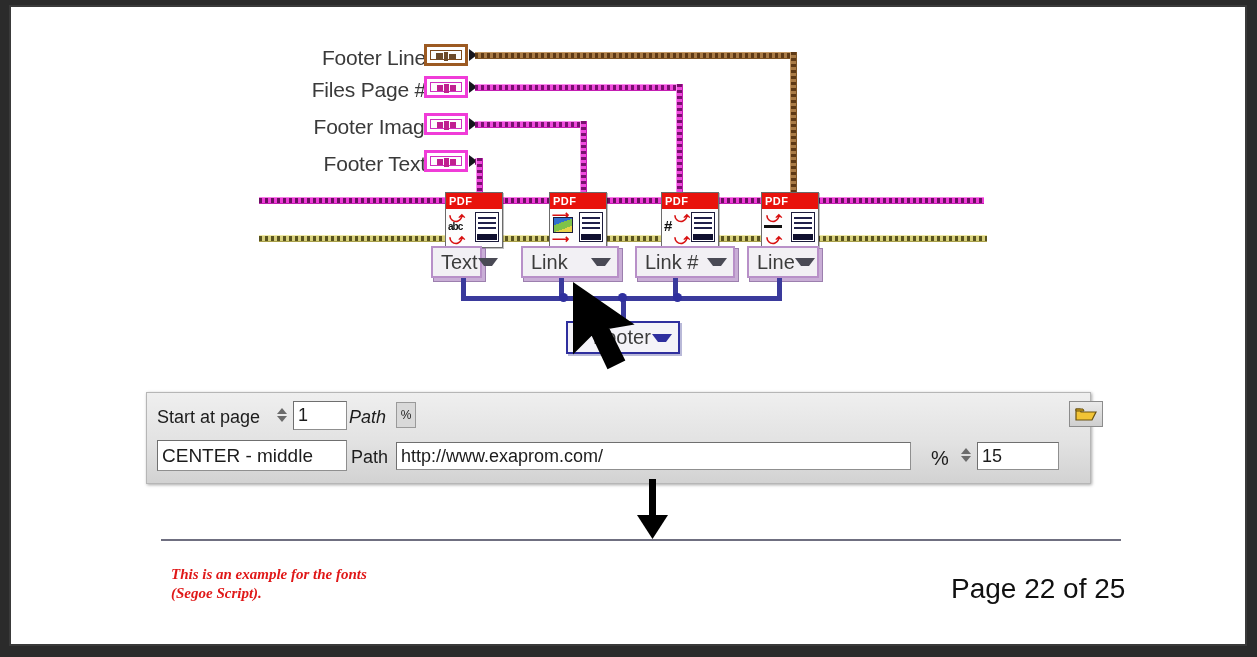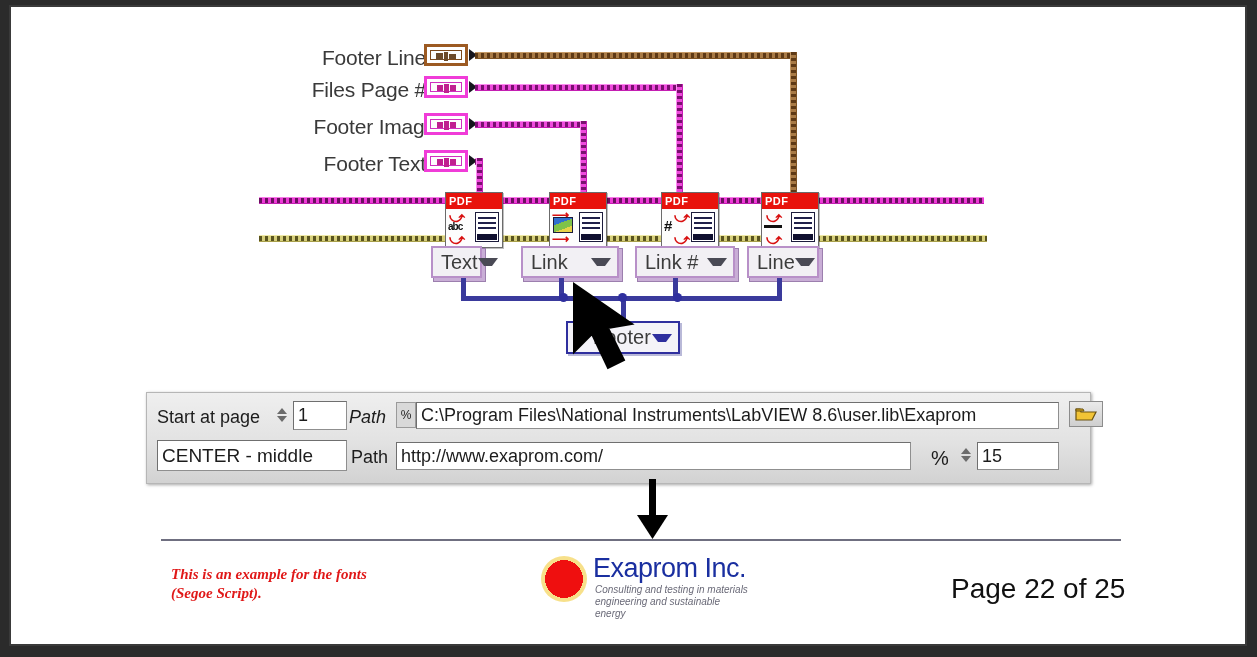--- a/index.html
+++ b/index.html
@@ -481,21 +481,20 @@
 
     <div class="p-label" style="left:10px;top:14px;">Start at page</div>
     <div class="spin" style="left:127px;top:7px;">
       <span class="up"></span>
       <span class="dn"></span>
     </div>
     <div class="p-field" style="left:146px;top:8px;width:54px;height:29px;">1</div>
 
     <div class="p-label" style="left:202px;top:14px;font-style:italic;">Path</div>
     <div class="path-badge" style="left:249px;top:9px;">%</div>
-    <div class="p-field" style="left:269px;top:9px;width:643px;height:27px;">C:\Program Files\National Instruments\LabVIEW 8.6\user.lib\Exaprom</div>
     <div class="folder-btn" style="left:922px;top:8px;">
       <svg width="22" height="16" viewBox="0 0 22 16">
         <path d="M1 3 L1 14 L17 14 L21 6 L6 6 L5 3 Z" fill="#f2c436" stroke="#6a5210" stroke-width="1.2"></path>
         <path d="M1 3 L8 3 L9 5 L1 5 Z" fill="#d9ab22" stroke="#6a5210" stroke-width="1"></path>
       </svg>
     </div>
 
     <div class="p-field" style="left:10px;top:47px;width:190px;height:31px;font-size:19px;">CENTER - middle</div>
 
     <div class="p-label" style="left:204px;top:54px;">Path</div>
@@ -512,23 +511,17 @@
   <svg id="down-arrow" width="36" height="62" viewBox="0 0 36 62">
     <rect x="14" y="0" width="7" height="40" fill="#000000"></rect>
     <polygon points="2,36 33,36 17.5,60" fill="#000000"></polygon>
   </svg>
 
   <div id="footer-rule"></div>
 
   <div id="font-sample">This is an example for the fonts
 (Segoe Script).</div>
 
-  <div id="logo">
-    <div id="logo-mark"></div>
-    <div id="logo-name">Exaprom Inc.</div>
-    <div id="logo-tag">Consulting and testing in materials
-engineering and sustainable energy</div>
-  </div>
 
   <div id="page-num">Page 22 of 25</div>
 
  </div>
 </div>
 
 </body></html>

